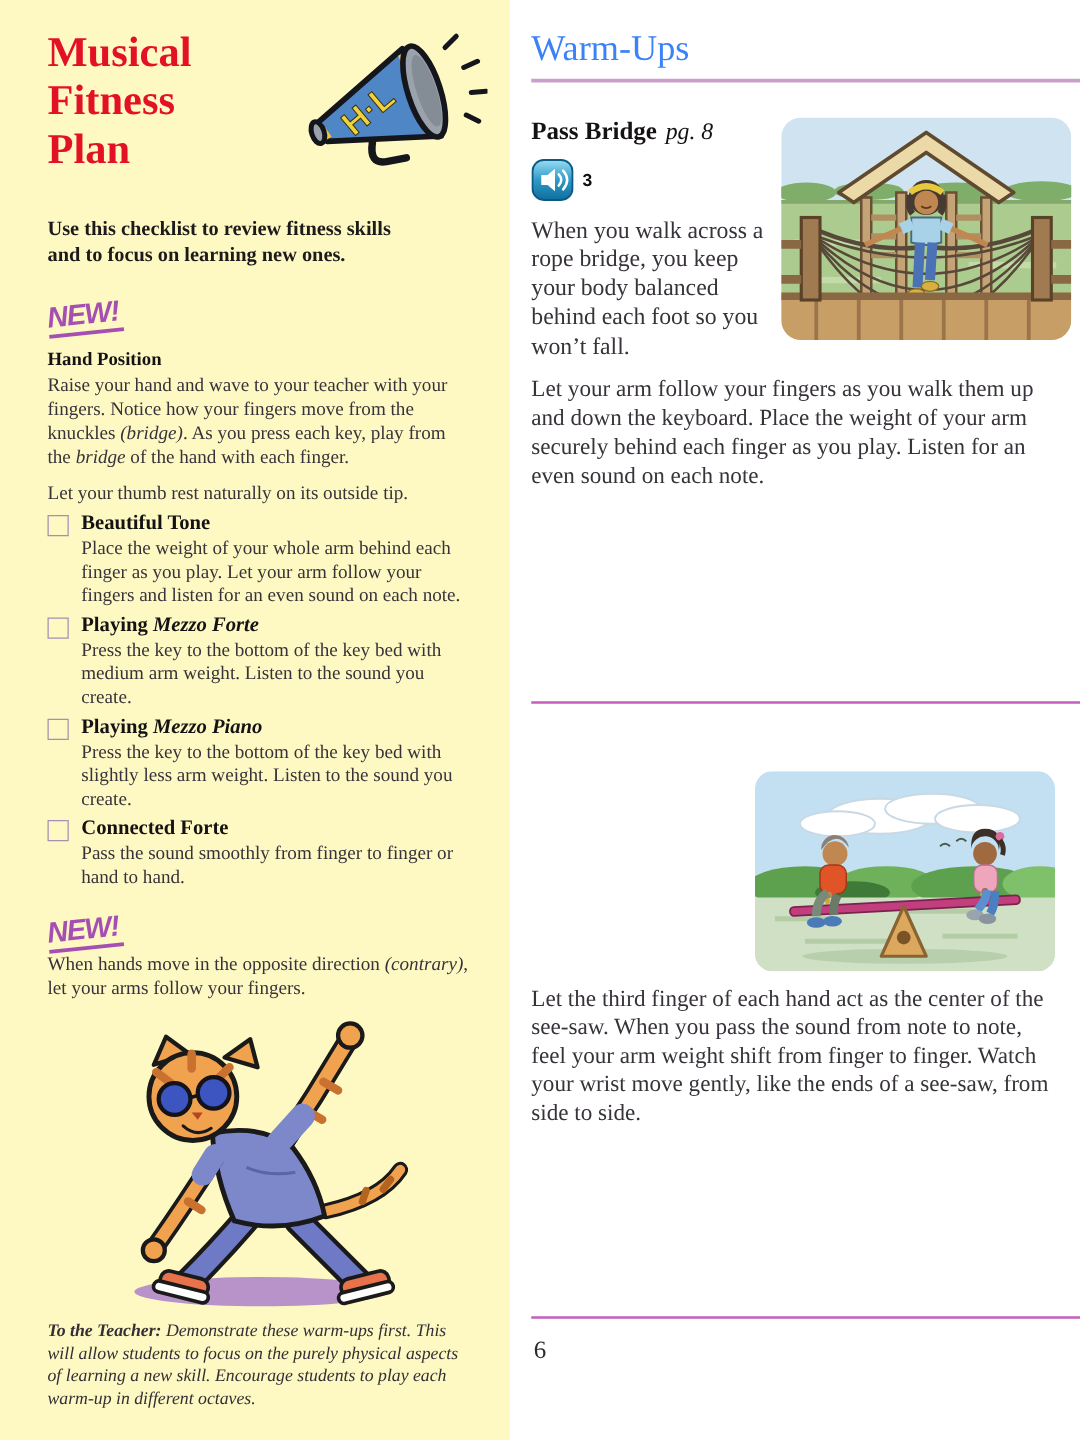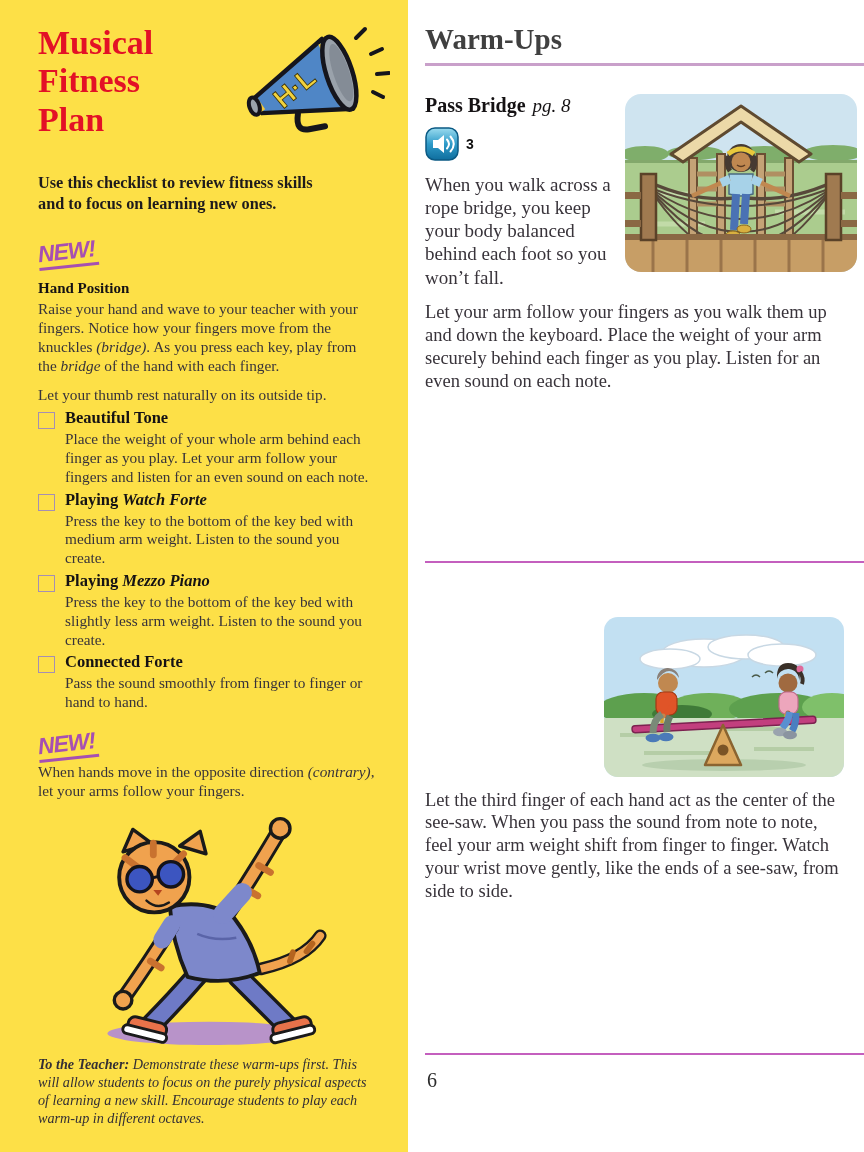--- a/index.html
+++ b/index.html
@@ -3,21 +3,21 @@
 <meta charset="utf-8">
 <style>
   html,body{margin:0;padding:0;}
   body{
     width:864px;height:1152px;position:relative;overflow:hidden;
     background:#ffffff;font-family:"Liberation Serif", serif;color:#38333a;
   }
   
   .left-col{
     position:absolute;left:0;top:0;width:408px;height:1152px;
-    background:#fde047;box-sizing:border-box;padding:24px 32px 0 38px;
+    background:#fef9c3;box-sizing:border-box;padding:24px 32px 0 38px;
   }
   .title-row{position:relative;height:134px;}
   .panel-title{margin:0;color:#e31126;font-size:34px;line-height:1.13;font-weight:bold;}
   .megaphone{position:absolute;right:-14px;top:0;}
   .intro{font-weight:bold;font-size:16.3px;line-height:1.26;margin:15px 0 16px;color:#1d1a1c;}
   .new-badge{
     display:inline-block;margin-top:10px;line-height:1;
     font-family:"Liberation Sans", sans-serif;font-weight:bold;font-style:italic;
     font-size:23px;letter-spacing:-1px;color:#a64fb2;
     transform:rotate(-6deg);border-bottom:3px solid #a64fb2;padding:0 3px 2px 0;
@@ -28,21 +28,21 @@
   .it{font-style:italic;}
   .check-item{display:flex;margin-top:4px;}
   .checkbox{flex:0 0 auto;width:15px;height:15px;border:1.6px solid #a58fb2;margin:3px 10px 0 0;background:transparent;}
   .check-title{font-weight:bold;font-size:16.5px;color:#151214;line-height:1.15;}
   .check-body{font-size:15.3px;line-height:1.23;margin:2px 0 0;color:#38333a;}
   .tiger-wrap{text-align:center;margin-top:4px;}
   .teacher{font-style:italic;font-size:14.2px;line-height:1.27;margin:2px 0 0;color:#332f35;}
   .teacher .lbl{font-weight:bold;}
   
   .right-col{position:absolute;left:408px;top:0;width:456px;height:1152px;background:#fff;box-sizing:border-box;padding-top:24px;}
-  .warmups-heading{color:#404040;font-size:29px;margin:0 0 0 17px;font-weight:bold;line-height:1.1;}
+  .warmups-heading{color:#3b82f6;font-size:29px;margin:0 0 0 17px;font-weight:normal;line-height:1.1;}
   .head-rule{border:none;border-top:3px solid #c9a0ca;margin:7px 0 0 17px;}
   .divider{border:none;border-top:2px solid #c45fbe;margin:0 0 0 17px;}
   .divider.d1{margin-top:168px;}
   .divider.d2{margin-top:150px;}
   .wu-section{margin:28px 20px 0 17px;}
   .wu-row{display:flex;}
   .wu-left{width:200px;flex:0 0 auto;}
   .wu-title{font-size:20px;font-weight:bold;color:#151214;}
   .wu-pageref{font-style:italic;font-weight:normal;font-size:19px;margin-left:7px;}
   .audio-row{display:flex;align-items:center;margin-top:10px;}
@@ -92,21 +92,21 @@
     <span class="checkbox"></span>
     <div>
       <div class="check-title"><span>Beautiful Tone</span><span class="it"></span></div>
       <p class="check-body">Place the weight of your whole arm behind each finger as you play. Let your arm follow your fingers and listen for an even sound on each note.</p>
     </div>
   </div>
 
   <div class="check-item">
     <span class="checkbox"></span>
     <div>
-      <div class="check-title"><span>Playing </span><span class="it">Watch Forte</span></div>
+      <div class="check-title"><span>Playing </span><span class="it">Mezzo Forte</span></div>
       <p class="check-body">Press the key to the bottom of the key bed with medium arm weight. Listen to the sound you create.</p>
     </div>
   </div>
 
   <div class="check-item">
     <span class="checkbox"></span>
     <div>
       <div class="check-title"><span>Playing </span><span class="it">Mezzo Piano</span></div>
       <p class="check-body">Press the key to the bottom of the key bed with slightly less arm weight. Listen to the sound you create.</p>
     </div>

